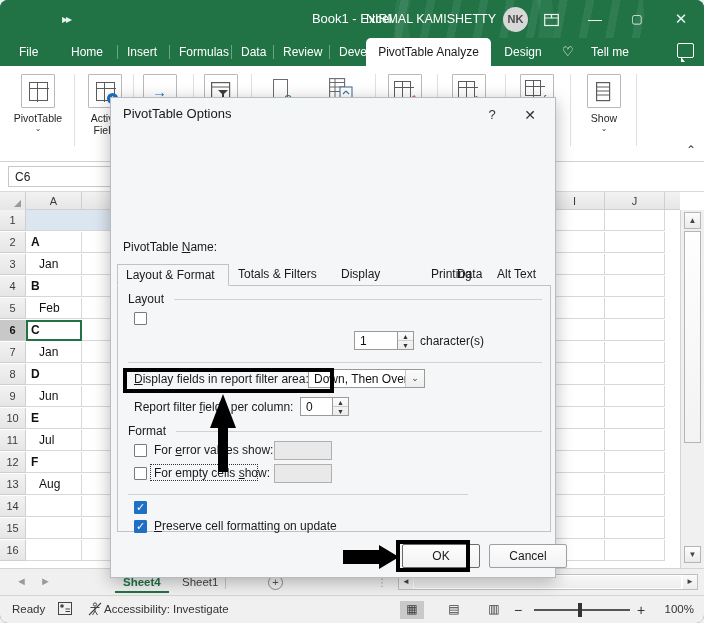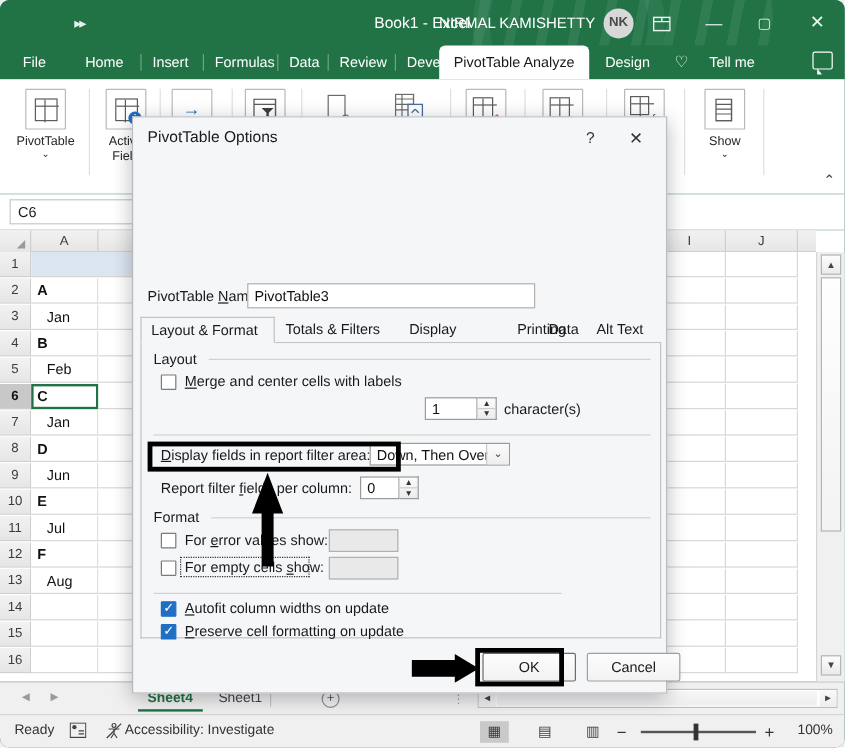--- a/index.html
+++ b/index.html
@@ -759,21 +759,20 @@
 
     <div id="dlg-title">
       <div class="t">PivotTable Options</div>
       <div class="help">?</div>
       <div class="xbtn">✕</div>
     </div>
 
     <div class="dlg-label" style="left:12px;top:142px;">
       <span>PivotTable </span><u>N</u><span>ame:</span>
     </div>
-    <div id="ptname-input">PivotTable3</div>
 
     <div id="dlgtabs">
       <div class="dtab active" style="left:0;width:112px;">
         <span>Layout &amp; Format</span>
       </div>
       <div class="dtab" style="left:113px;width:103px;">
         <span>Totals &amp; Filters</span>
       </div>
       <div class="dtab" style="left:216px;width:58px;">
         <span>Display</span>
@@ -788,23 +787,20 @@
         <span>Alt Text</span>
       </div>
     </div>
 
     <div id="dlgbody">
 
       <div class="grp-title" style="left:10px;top:6px;">Layout</div>
       <div class="grp-rule" style="left:56px;top:13px;width:368px;"></div>
 
       <div class="cbx" style="left:16px;top:26px;"></div>
-      <div class="dlg-label" style="left:36px;top:25px;">
-        <u>M</u><span>erge and center cells with labels</span>
-      </div>
 
       <div class="spin-input" style="left:236px;top:45px;width:44px;height:19px;line-height:18px;">1</div>
       <div class="spin-btns" style="left:280px;top:45px;height:19px;">
         <div>▲</div>
         <div>▼</div>
       </div>
       <div class="dlg-label" style="left:302px;top:48px;">character(s)</div>
 
       <div class="grp-rule" style="left:10px;top:76px;width:414px;"></div>
 
@@ -837,23 +833,20 @@
       <div class="cbx" style="left:16px;top:181px;"></div>
       <div class="dlg-label" style="left:36px;top:180px;">
         <span>For empty cells </span><u>s</u><span>how:</span>
       </div>
       <div class="dot-focus" style="left:32px;top:178px;width:108px;height:17px;"></div>
       <div class="txtbox" style="left:156px;top:178px;width:58px;height:19px;"></div>
 
       <div class="grp-rule" style="left:10px;top:208px;width:340px;"></div>
 
       <div class="cbx on" style="left:16px;top:215px;"></div>
-      <div class="dlg-label" style="left:36px;top:214px;">
-        <u>A</u><span>utofit column widths on update</span>
-      </div>
 
       <div class="cbx on" style="left:16px;top:234px;"></div>
       <div class="dlg-label" style="left:36px;top:233px;">
         <u>P</u><span>reserve cell formatting on update</span>
       </div>
     </div>
 
     <div class="dbtn primary" style="left:291px;top:446px;">OK</div>
     <div class="dbtn" style="left:378px;top:446px;">Cancel</div>
   </div>

